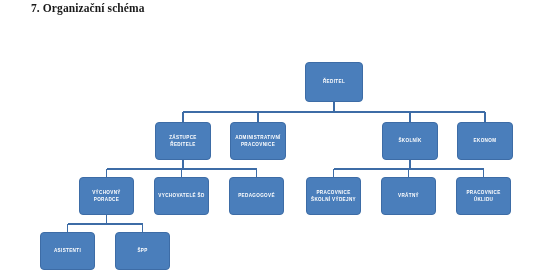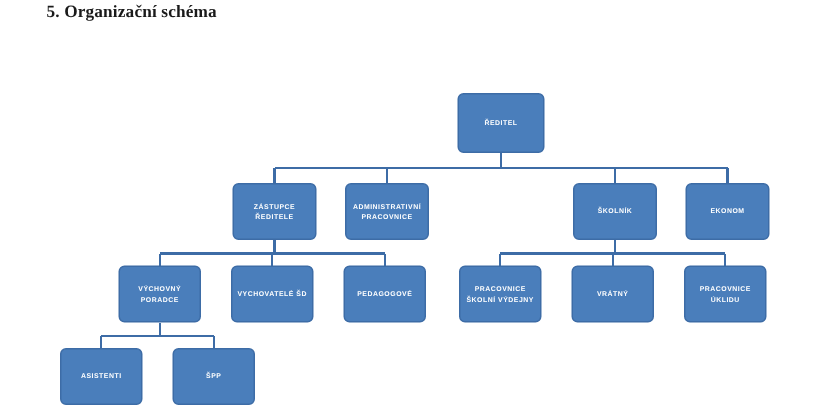--- a/index.html
+++ b/index.html
@@ -57,21 +57,21 @@
     line-height: 1.55;
     padding: 2px 3px;
     white-space: pre-line;
     text-transform: uppercase;
     overflow: hidden;
   }
 </style>
 </head>
 <body>
 
-<div id="page-title">5. Organizační schéma</div>
+<div id="page-title">7. Organizační schéma</div>
 
 <div id="chart">
   <svg id="connectors" viewBox="0 0 555 279" width="555" height="279">
       <line x1="334" y1="102" x2="334" y2="112" stroke="#3d6ca6" stroke-width="1.4" shape-rendering="crispEdges"></line>
       <line x1="183" y1="112" x2="485" y2="112" stroke="#3d6ca6" stroke-width="1.4" shape-rendering="crispEdges"></line>
       <line x1="183" y1="112" x2="183" y2="122" stroke="#3d6ca6" stroke-width="1.4" shape-rendering="crispEdges"></line>
       <line x1="258" y1="112" x2="258" y2="122" stroke="#3d6ca6" stroke-width="1.4" shape-rendering="crispEdges"></line>
       <line x1="410" y1="112" x2="410" y2="122" stroke="#3d6ca6" stroke-width="1.4" shape-rendering="crispEdges"></line>
       <line x1="485" y1="112" x2="485" y2="122" stroke="#3d6ca6" stroke-width="1.4" shape-rendering="crispEdges"></line>
       <line x1="183" y1="160" x2="183" y2="169" stroke="#3d6ca6" stroke-width="1.4" shape-rendering="crispEdges"></line>

